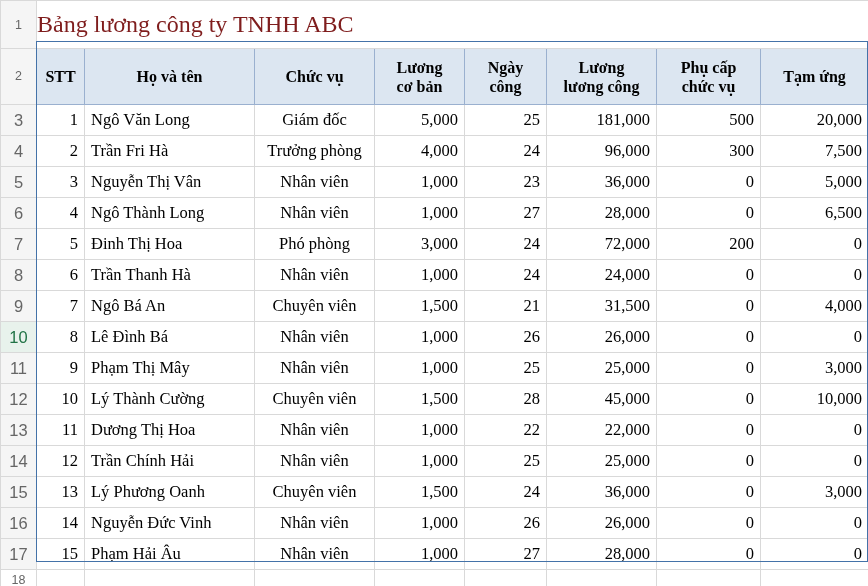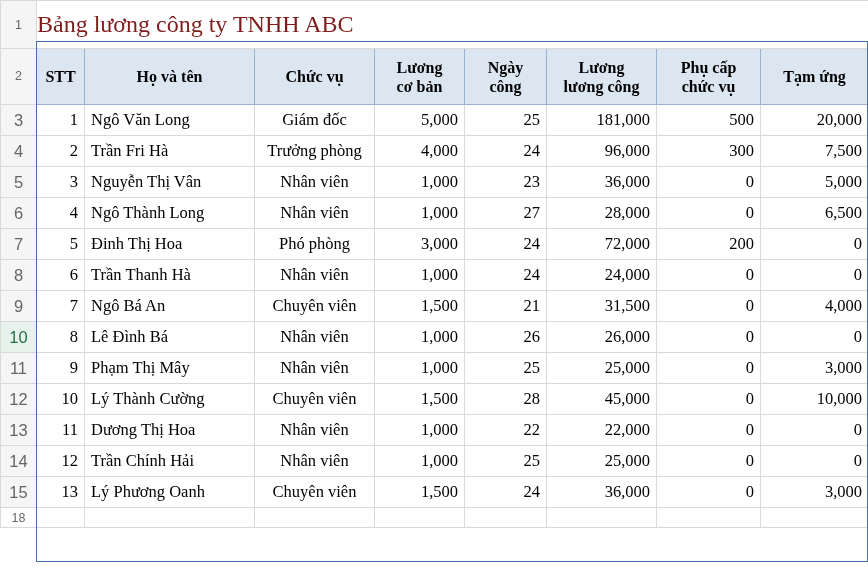--- a/index.html
+++ b/index.html
@@ -291,20 +291,42 @@
           <td class="rowhdr">15</td>
           <td class="c-stt">13</td>
           <td class="c-name">Lý Phương Oanh</td>
           <td class="c-role">Chuyên viên</td>
           <td class="c-num">1,500</td>
           <td class="c-num">24</td>
           <td class="c-num">36,000</td>
           <td class="c-num">0</td>
           <td class="c-num">3,000</td>
         </tr>
+        <tr class="datarow">
+          <td class="rowhdr">16</td>
+          <td class="c-stt">14</td>
+          <td class="c-name">Nguyễn Đức Vinh</td>
+          <td class="c-role">Nhân viên</td>
+          <td class="c-num">1,000</td>
+          <td class="c-num">26</td>
+          <td class="c-num">26,000</td>
+          <td class="c-num">0</td>
+          <td class="c-num">0</td>
+        </tr>
+        <tr class="datarow">
+          <td class="rowhdr">17</td>
+          <td class="c-stt">15</td>
+          <td class="c-name">Phạm Hải Âu</td>
+          <td class="c-role">Nhân viên</td>
+          <td class="c-num">1,000</td>
+          <td class="c-num">27</td>
+          <td class="c-num">28,000</td>
+          <td class="c-num">0</td>
+          <td class="c-num">0</td>
+        </tr>
         <tr class="emptyrow">
           <td class="rowhdr">18</td>
           <td></td>
           <td></td>
           <td></td>
           <td></td>
           <td></td>
           <td></td>
           <td></td>
           <td></td>

